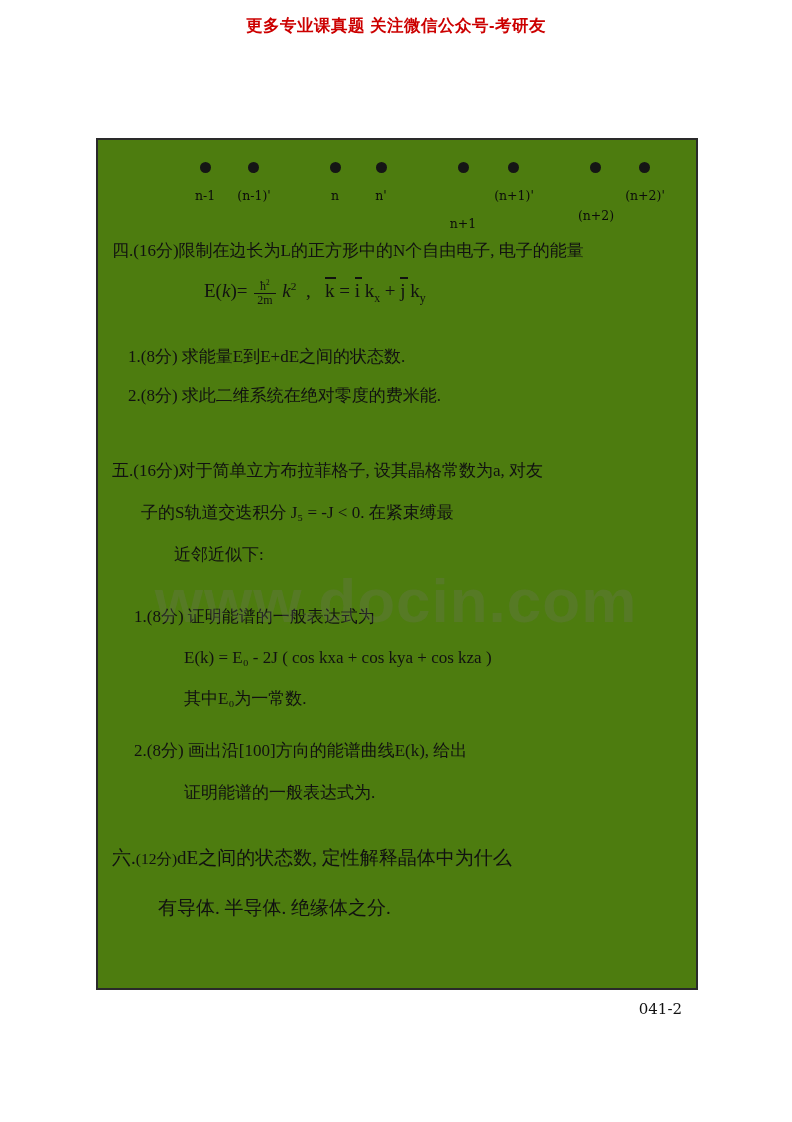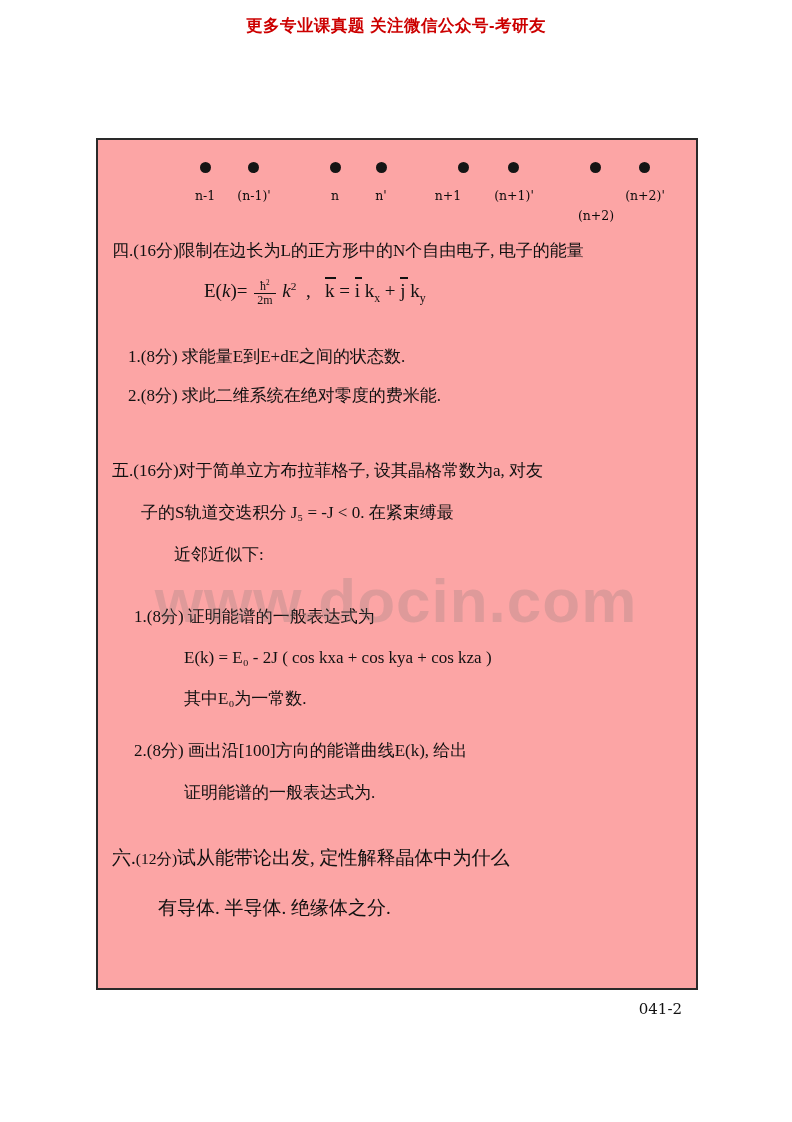--- a/index.html
+++ b/index.html
@@ -35,21 +35,21 @@
   }
 
   
   .page-sheet {
     position: absolute;
     left: 96px;
     top: 138px;
     width: 602px;
     height: 852px;
     border: 2px solid #2a2a2a;
-    background: #fca5a5;
+    background: #4d7c0f;
     box-sizing: border-box;
   }
 
   
   .hw {
     font-family: Liberation Serif, serif;
     color: #111;
     position: absolute;
     white-space: nowrap;
   }
@@ -170,21 +170,21 @@
     <span class="dot" style="left:186px;"></span>
     <span class="dot" style="left:268px;"></span>
     <span class="dot" style="left:318px;"></span>
     <span class="dot" style="left:400px;"></span>
     <span class="dot" style="left:449px;"></span>
 
     <span class="lbl" style="left:15px;">n-1</span>
     <span class="lbl" style="left:64px;">(n-1)'</span>
     <span class="lbl" style="left:145px;">n</span>
     <span class="lbl" style="left:191px;">n'</span>
-    <span class="lbl" style="left:258px;">n+1</span>
+    <span class="lbl" style="left:273px;margin-top:28px;">n+1</span>
     <span class="lbl" style="left:324px;">(n+1)'</span>
     <span class="lbl" style="left:406px;margin-top:20px;">(n+2)</span>
     <span class="lbl" style="left:455px;">(n+2)'</span>
   </div>
 
   <div class="hw line" style="left:14px; top:100px;">
     <span>四.</span><span>(16分)</span><span>限制在边长为L的正方形中的N个自由电子, 电子的能量</span>
   </div>
 
   <div class="hw" style="left:106px; top:140px; font-size:19px;">
@@ -228,21 +228,21 @@
   </div>
 
   <div class="hw line" style="left:36px; top:600px;">
     <span>2.(8分)</span>&nbsp;<span>画出沿[100]方向的能谱曲线E(k), 给出</span>
   </div>
   <div class="hw line" style="left:86px; top:642px;">
     <span>证明能谱的一般表达式为.</span>
   </div>
 
   <div class="hw line big" style="left:14px; top:706px;">
-    <span>六.</span><span class="sml">(12分)</span><span>试从能带论出发, 定性解释晶体中为什么</span>
+    <span>六.</span><span class="sml">(12分)</span><span>dE之间的状态数, 定性解释晶体中为什么</span>
   </div>
   <div class="hw line big" style="left:60px; top:708px;margin-top:48px;">
     <span>有导体. 半导体. 绝缘体之分.</span>
   </div>
 
   <div class="page-code">041-2</div>
 </div>
 
 <div class="watermark">www.docin.com</div>
 

